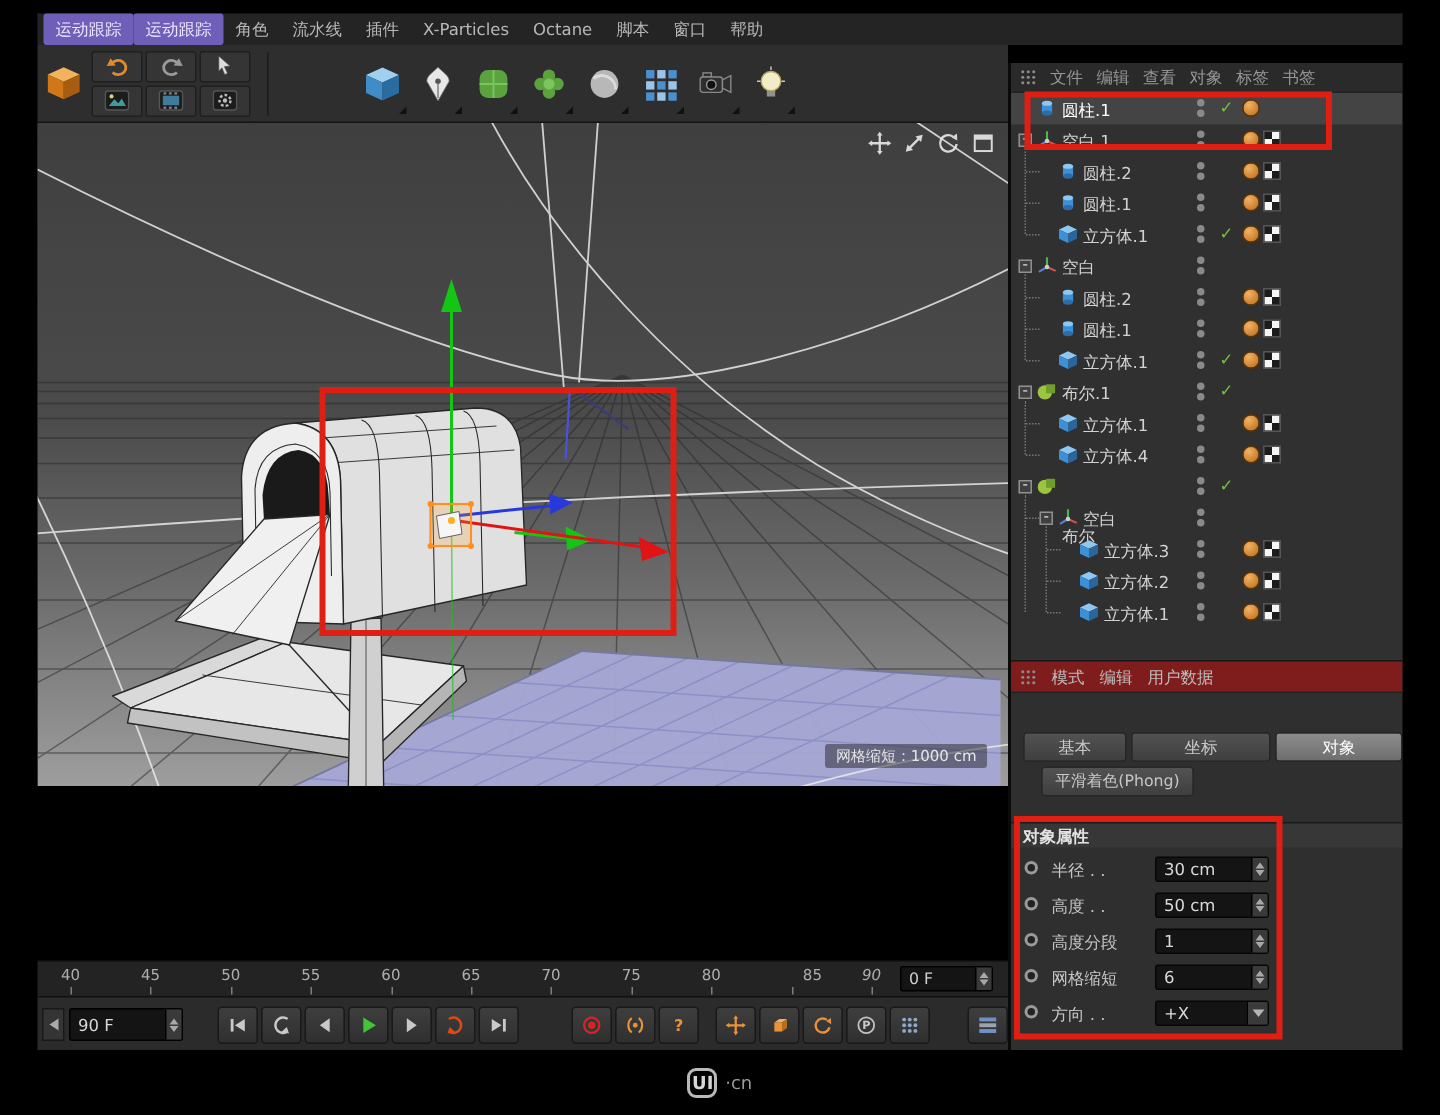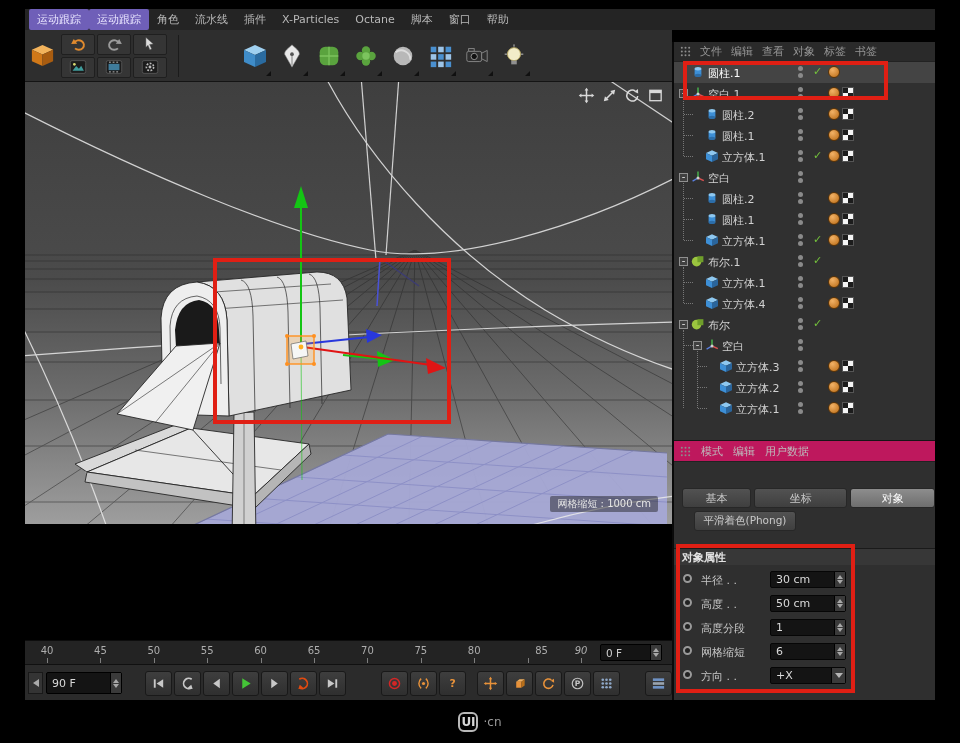--- a/index.html
+++ b/index.html
@@ -62,21 +62,21 @@
   .om-label{position:absolute;top:4px;white-space:nowrap}
   .om-stub{position:absolute;top:10px;width:9px;border-top:1px dotted #777}
   .om-vline{position:absolute;width:0;border-left:1px dotted #777;z-index:0}
   .om-dots{position:absolute;left:124px;top:4px;display:flex;flex-direction:column;gap:2px}
   .om-dots i{width:5px;height:5px;border-radius:50%;background:#8a8a8a}
   .om-check{position:absolute;left:139px;top:3px;color:var(--check-green,#74c23c);font-size:11px;font-weight:bold}
   .om-mats{position:absolute;left:154px;top:4px;display:flex;gap:2px}
   .om-mats i{display:block;width:12px;height:12px}
   .mat-orange{border-radius:50%;background:radial-gradient(circle at 35% 30%,#f2b266,#b96a14);border:1px solid #5a3408}
   .mat-checker{background:conic-gradient(#f5f5f5 0 25%,#1c1c1c 0 50%,#f5f5f5 0 75%,#1c1c1c 0);border:1px solid #555}
-  .am-menus{position:absolute;top:398px;left:0;right:0;height:22px;background:#be185d;border-top:1px solid #161616;border-bottom:1px solid #222;display:flex;gap:10px;align-items:center;padding-left:6px;font-size:11px;color:#bdbdbd}
+  .am-menus{position:absolute;top:398px;left:0;right:0;height:22px;background:#7f1d1d;border-top:1px solid #161616;border-bottom:1px solid #222;display:flex;gap:10px;align-items:center;padding-left:6px;font-size:11px;color:#bdbdbd}
   .am-title{position:absolute;top:420px;left:0;right:0;height:26px;display:flex;align-items:center;gap:6px;padding-left:8px;font-size:11.5px;color:#dcdcdc}
   .am-tabs{position:absolute;top:446px;left:8px;right:0;height:20px;display:flex;gap:3px}
   .tab{height:20px;font-size:11px;color:#c8c8c8;background:linear-gradient(#525252,#3f3f3f);border:1px solid #272727;border-radius:3px;display:flex;align-items:center;justify-content:center;white-space:nowrap}
   .tab.active{background:linear-gradient(#8d8d8d,#6e6e6e);color:#fff}
   .am-tabs .tab:nth-child(1){width:70px}.am-tabs .tab:nth-child(2){width:95px}.am-tabs .tab:nth-child(3){width:86px}
   .am-tabs2{position:absolute;top:469px;left:20px;height:20px;display:flex}
   .am-tabs2 .tab{width:102px;font-size:10.5px}
   .am-section{position:absolute;top:506px;left:0;right:0;height:17px;background:#373737;border-top:1px solid #1a1a1a;color:#e2e2e2;font-size:11px;font-weight:bold;padding-left:8px;display:flex;align-items:center}
   .am-props{position:absolute;top:526px;left:0;right:0;height:132px}
   .prop-row{position:absolute;left:0;right:0;height:24px}
@@ -854,21 +854,21 @@
             <i class="mat-orange"></i>
             <i class="mat-checker"></i>
           </span>
         </div>
         <div class="om-row" style="top: 252px;">
           <span class="om-exp" style="left: 5px;">-</span>
           <span class="om-ico" style="left: 17px;"><svg viewBox="0 0 14 14" width="14" height="14">
               <circle cx="5.6" cy="7.6" r="4.8" fill="#9bc53f"></circle>
               <rect x="6.4" y="2.2" width="6" height="6" fill="#6f9e2b"></rect>
             </svg></span>
-          <span class="om-label" style="left: 34px;">布尔</span>
+          <span class="om-label" style="left: 34px; margin-top: 32px;">布尔</span>
           <span class="om-dots">
             <i></i>
             <i></i>
           </span>
           <span class="om-check">✓</span>
         </div>
         <div class="om-row" style="top: 273px;">
           <i class="om-stub" style="left: 10px;"></i>
           <span class="om-exp" style="left: 19px;">-</span>
           <span class="om-ico" style="left: 31px;"><svg viewBox="0 0 14 14" width="14" height="14">

